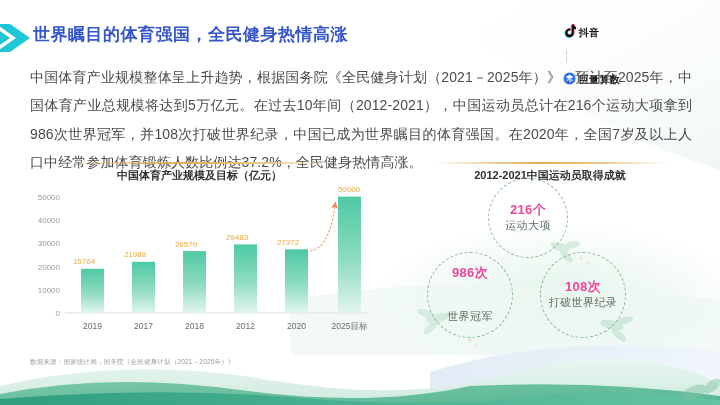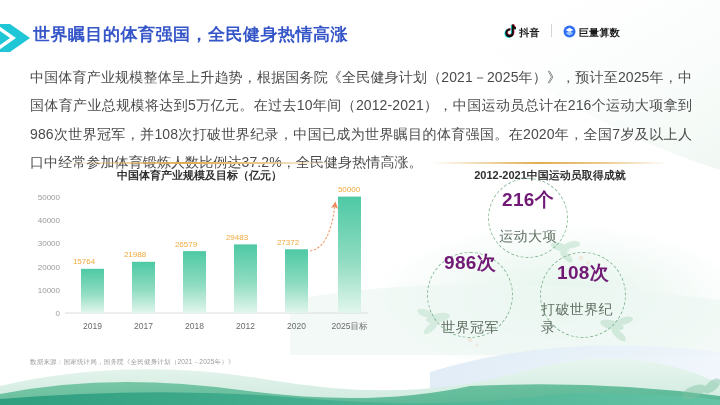--- a/index.html
+++ b/index.html
@@ -15,21 +15,21 @@
   .bg-layer svg { width:720px; height:405px; display:block; }
 
   
   .header { position:absolute; left:0; top:22px; width:636px; height:34px; }
   .chevron { position:absolute; left:-12px; top:0px; width:54px; height:32px; }
   .page-title {
     position:absolute; left:33px; top:1px;
     font-size:17px; font-weight:bold; letter-spacing:.5px;
     color:#3556c8; white-space:nowrap;
   }
-  .brandbar { position:absolute; right:16px; top:2px; display:flex; align-items:flex-start; gap:8px; }
+  .brandbar { position:absolute; right:16px; top:2px; display:flex; align-items:flex-start; gap:8px;flex-direction:column; }
   .brand { display:flex; align-items:center; gap:3px; }
   .brand-label { font-size:10px; font-weight:bold; color:#1a1a1a; letter-spacing:.3px; }
   .brand-sep { width:1px; height:13px; background:#d4d4d4; margin:0 3px; }
 
   
   .intro {
     position:absolute; left:30px; top:63px; width:662px;
     font-size:14px; line-height:2.02; color:#4b4b4b;
     text-align:justify; letter-spacing:.1px;
   }
@@ -61,22 +61,22 @@
   }
 
   
   .circle-zone { position:absolute; left:400px; top:160px; width:300px; height:200px; }
   .stat-circle {
     position:absolute; border-radius:50%;
     border:1px dashed #86b894;
     display:flex; flex-direction:column; align-items:center; justify-content:center;
     background:transparent;
   }
-  .stat-num { font-size:19px; font-weight:bold; color:#701a75; line-height:1.05; letter-spacing:.3px; }
-  .stat-cap { font-size:14px; color:#5f6f62; margin-top:18px; letter-spacing:.4px; }
+  .stat-num { font-size:13px; font-weight:bold; color:#ec4899; line-height:1.05; letter-spacing:.3px; }
+  .stat-cap { font-size:11px; color:#5f6f62; margin-top:2px; letter-spacing:.4px; }
 
   
   .source {
     position:absolute; left:30px; top:358px;
     font-size:6.5px; color:#9b9b9b; letter-spacing:.2px; white-space:nowrap;
   }
 </style>
 </head>
 <body>
 
@@ -254,19 +254,19 @@
   <div class="stat-circle" style="left:88px; top:18px; width:80px; height:80px;">
     <div class="stat-num">216个</div>
     <div class="stat-cap">运动大项</div>
   </div>
 
   <div class="stat-circle" style="left:27px; top:92px; width:86px; height:86px;gap:28px;">
     <div class="stat-num">986次</div>
     <div class="stat-cap">世界冠军</div>
   </div>
 
-  <div class="stat-circle" style="left:140px; top:92px; width:86px; height:86px;justify-content:flex-end;">
+  <div class="stat-circle" style="left:140px; top:92px; width:86px; height:86px;">
     <div class="stat-num">108次</div>
     <div class="stat-cap">打破世界纪录</div>
   </div>
 </div>
 
 <div class="source">数据来源：国家统计局，国务院《全民健身计划（2021－2025年）》</div>
 
 </body></html>

